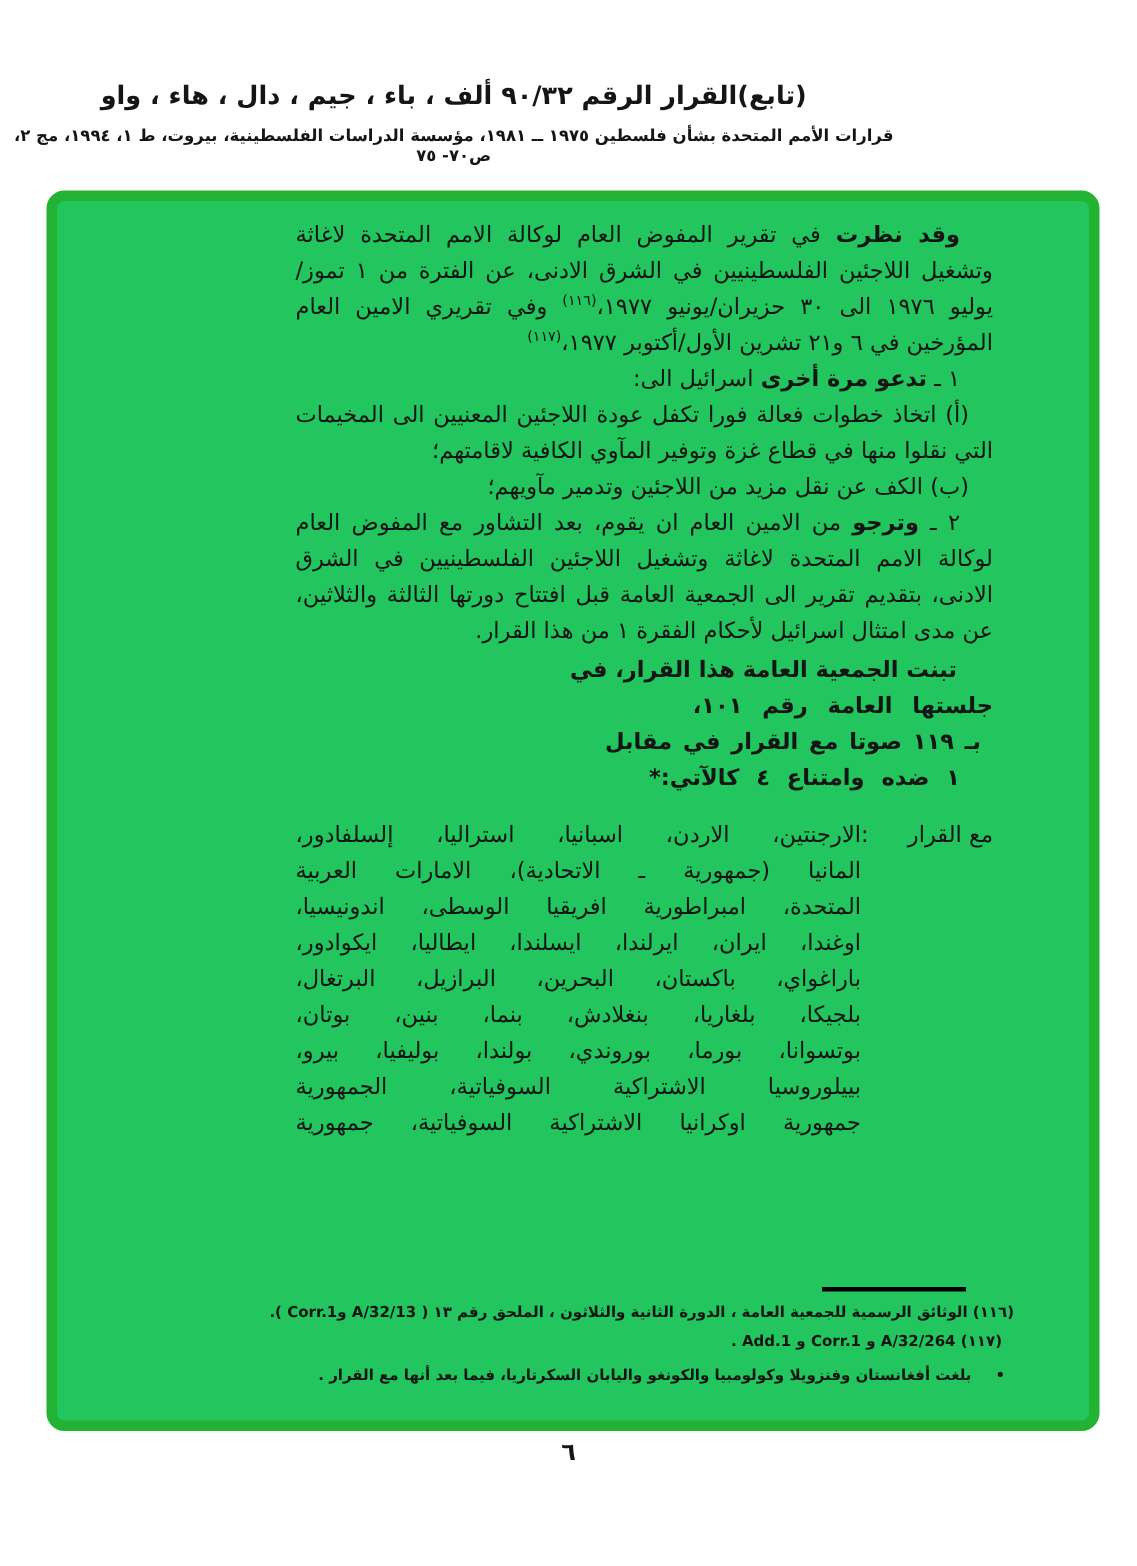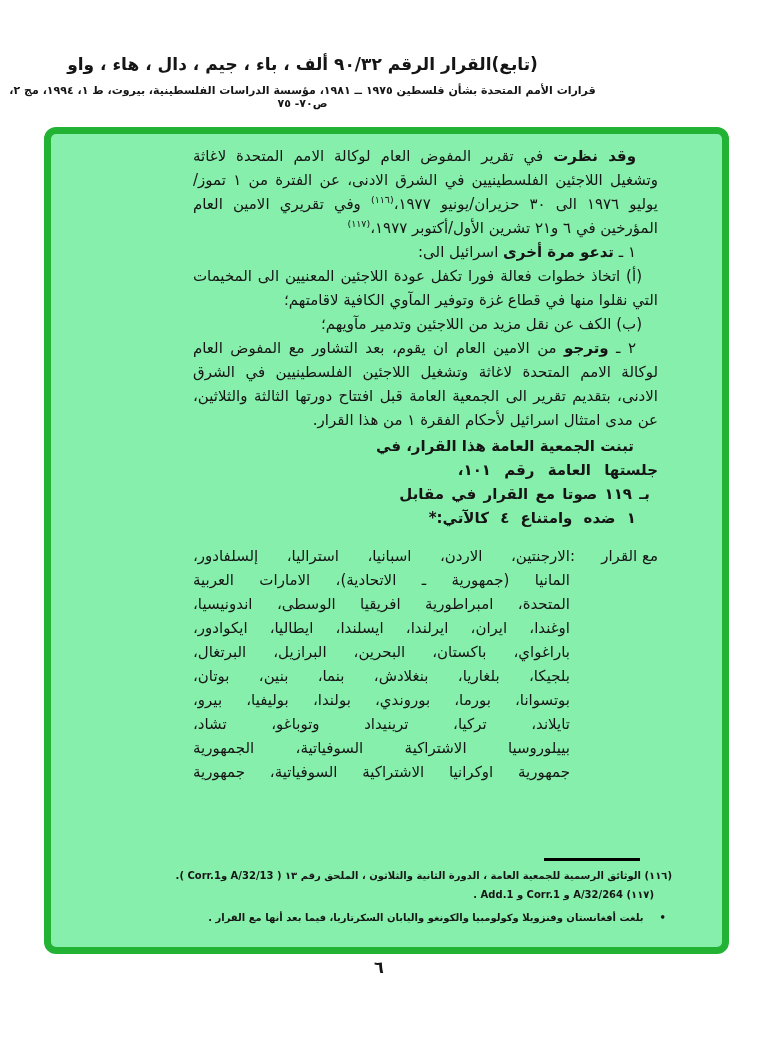--- a/index.html
+++ b/index.html
@@ -6,22 +6,22 @@
   body{
     width:758px;height:1044px;position:relative;background:#ffffff;
     font-family:"DejaVu Sans", sans-serif;color:#151515;overflow:hidden;
   }
   
   .header{position:absolute;top:54px;left:0;width:605px;text-align:center;direction:rtl;}
   .header-title{font-size:17px;font-weight:bold;letter-spacing:0.2px;}
   .header-source{font-size:11px;font-weight:bold;margin-top:10px;}
   
   .green-box{
-    position:absolute;left:44px;top:127px;width:671px;height:813px;
-    border:7px solid #22b234;border-radius:12px;background:#86efac;
+    position:absolute;left:31px;top:127px;width:671px;height:813px;
+    border:7px solid #22b234;border-radius:12px;background:#22c55e;padding-left:17px;
   }
   
   .content{
     position:absolute;top:10px;right:64px;width:465px;
     direction:rtl;text-align:justify;
     font-size:15px;line-height:24px;
   }
   .para{margin:0;text-indent:22px;}
   .para.sub{text-indent:16px;}
   .lead{font-weight:bold;}
@@ -35,21 +35,21 @@
   .ad-3{padding-right:22px;word-spacing:6px;}
   
   .vote-row{margin-top:14px;display:flex;direction:rtl;}
   .vote-label{width:88px;flex:0 0 88px;display:flex;justify-content:space-between;align-items:flex-start;}
   .vote-list{flex:1 1 auto;}
   .vote-list div{text-align:justify;text-align-last:justify;}
   
   .footnotes{position:absolute;right:50px;bottom:22px;width:505px;direction:rtl;}
   .fn-rule{height:3px;width:96px;background:#000;margin-right:32px;}
   .fn{font-size:10px;font-weight:bold;text-align:right;margin-top:7px;line-height:15px;}
-  .fn2{margin-right:18px;margin-top:4px;}
+  .fn2{margin-right:8px;margin-top:4px;}
   .note-row{margin-top:9px;display:flex;direction:rtl;gap:16px;margin-right:6px;
             font-size:10px;font-weight:bold;line-height:14px;}
   .bullet{flex:0 0 auto;}
   
   .page-number{position:absolute;top:958px;left:0;width:758px;text-align:center;
                font-size:16px;font-weight:bold;}
 </style>
 </head>
 <body>
 
@@ -85,21 +85,20 @@
         <span>:</span>
       </div>
       <div class="vote-list">
         <div>الارجنتين، الاردن، اسبانيا، استراليا، إلسلفادور،</div>
         <div>المانيا (جمهورية ـ الاتحادية)، الامارات العربية</div>
         <div>المتحدة، امبراطورية افريقيا الوسطى، اندونيسيا،</div>
         <div>اوغندا، ايران، ايرلندا، ايسلندا، ايطاليا، ايكوادور،</div>
         <div>باراغواي، باكستان، البحرين، البرازيل، البرتغال،</div>
         <div>بلجيكا، بلغاريا، بنغلادش، بنما، بنين، بوتان،</div>
         <div>بوتسوانا، بورما، بوروندي، بولندا، بوليفيا، بيرو،</div>
-        <div>تايلاند، تركيا، ترينيداد وتوباغو، تشاد،</div>
         <div>بييلوروسيا الاشتراكية السوفياتية، الجمهورية</div>
         <div>جمهورية اوكرانيا الاشتراكية السوفياتية، جمهورية</div>
       </div>
     </div>
 
   </div>
 
   <div class="footnotes">
     <div class="fn-rule"></div>
     <div class="fn">(١١٦) الوثائق الرسمية للجمعية العامة ، الدورة الثانية والثلاثون ، الملحق رقم ١٣ ( A/32/13 وCorr.1 ).</div>

